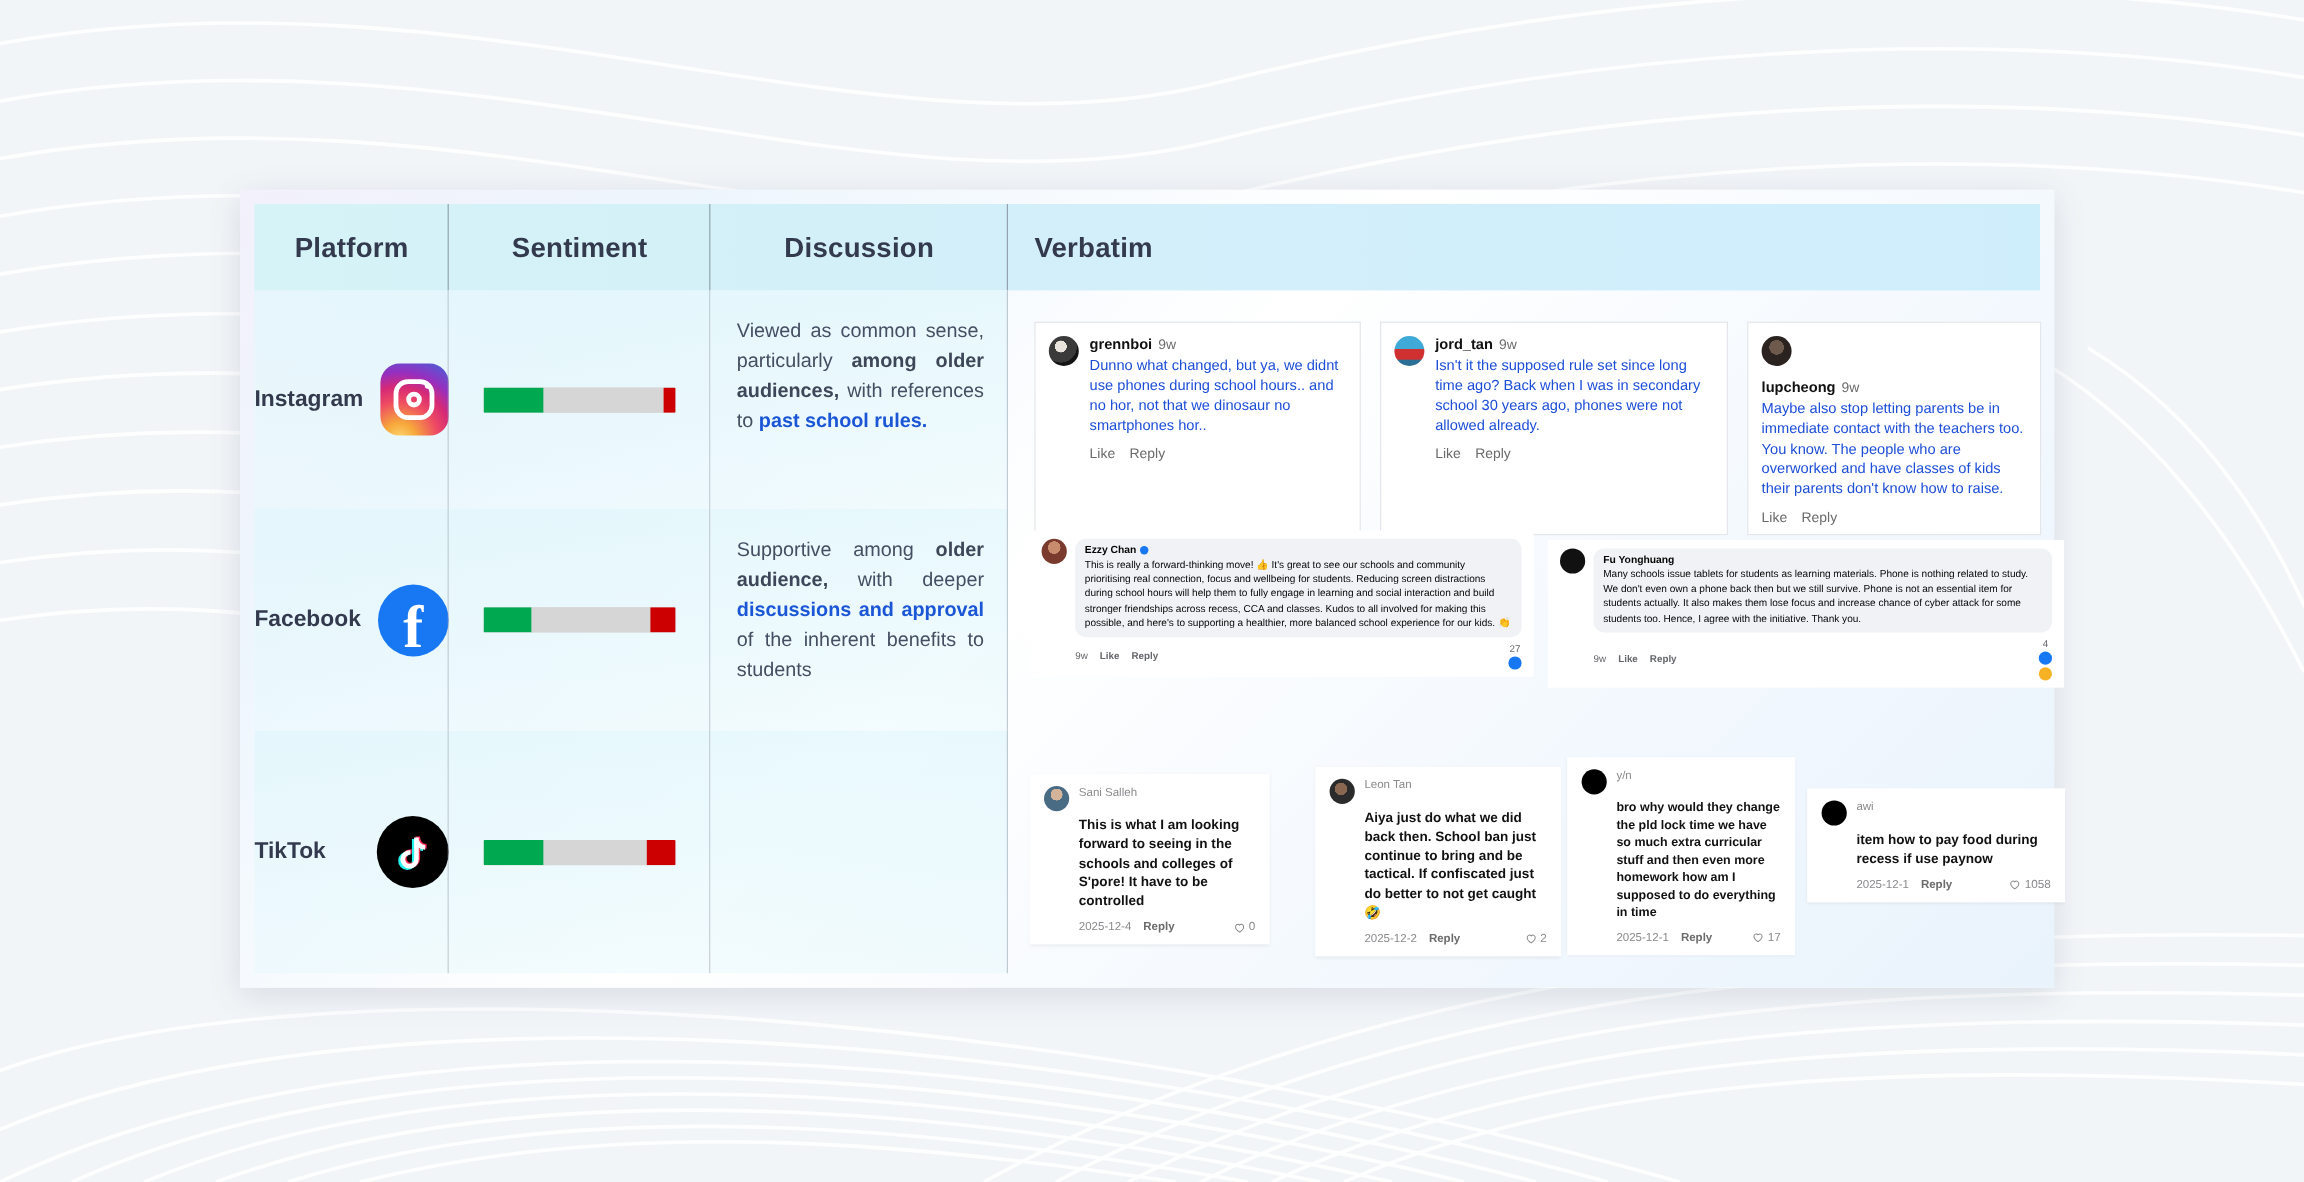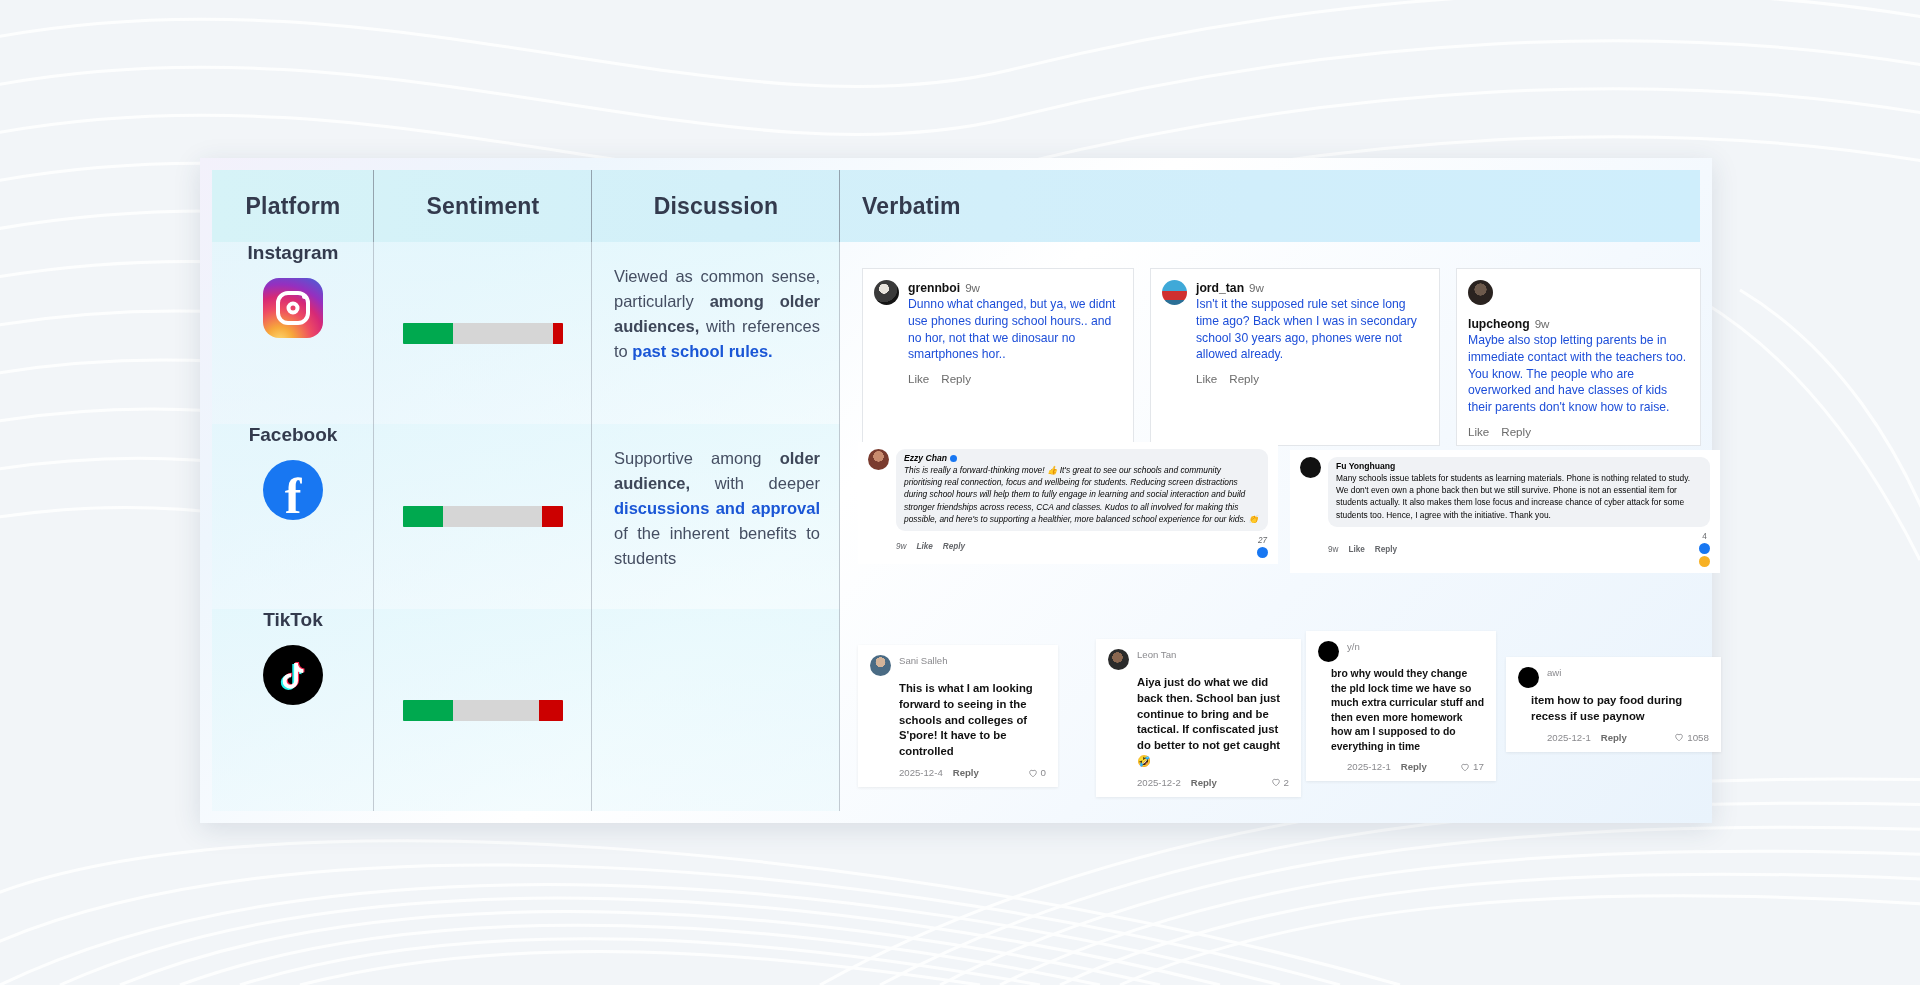--- a/index.html
+++ b/index.html
@@ -53,21 +53,21 @@
   .row.body .c-discussion,
   .row.body .c-verbatim { background:linear-gradient(180deg,rgba(225,247,252,.75),rgba(233,249,253,.55)); }
   .row.body .c-verbatim { background:transparent; }
 
   
   .vsep { position:absolute; right:0; top:0; bottom:0; width:1.5px; background:#9aa3ad; opacity:.55; }
   .row.header .vsep { background:#7d8894; opacity:.75; }
   .hsep { height:1.5px; background:#6f7a86; opacity:.55; }
 
   
-  .plat-inner { height:100%; display:flex; flex-direction:column; align-items:center; justify-content:flex-start; gap:14px; }
+  .plat-inner { height:100%; display:flex; flex-direction:row; align-items:center; justify-content:space-between; gap:14px; }
   .plat-name { font-size:19px; font-weight:bold; color:#333a4d; }
   .plat-icon { width:60px; height:60px; }
 
   
   .ig-icon { border-radius:16px; background:
       radial-gradient(circle at 28% 105%, #fdd870 0%, #f7a83b 18%, #ee4b63 42%, #d62976 58%, #962fbf 74%, #4f5bd5 95%);
       display:flex; align-items:center; justify-content:center; }
   .ig-ring { width:34px; height:34px; border:4px solid #fff; border-radius:12px; position:relative; }
   .ig-dot  { position:absolute; width:13px; height:13px; border:4px solid #fff; border-radius:50%; left:50%; top:50%; transform:translate(-50%,-50%); }
   .ig-pt   { position:absolute; width:5px; height:5px; background:#fff; border-radius:50%; right:-1px; top:-1px; }
@@ -107,21 +107,21 @@
   .ig-body { flex:1 1 auto; }
   .ig-user { font-size:12.2px; font-weight:bold; color:#111; display:inline; }
   .ig-time { font-size:11.6px; color:#6b6b6b; margin-left:5px; }
   .ig-txt { font-size:12.2px; color:#1d4ed8; line-height:1.38; margin-top:0px; }
   .ig-acts { margin-top:9px; font-size:11.6px; color:#6b6b6b; }
   .ig-acts span { margin-right:12px; }
 
   
   .fb-strip { position:absolute; left:18px; top:18px; }
   .fb-card { background:#fff; position:absolute; padding:7px 10px 6px 10px; }
-  .fb-c1 { left:0; top:0; width:420px;font-style:italic; }
+  .fb-c1 { left:0; top:0; width:420px; }
   .fb-c2 { left:432px; top:8px; width:430px; }
   .fb-row { display:flex; gap:7px; }
   .fb-ava { width:21px; height:21px; border-radius:50%; flex:0 0 21px; }
   .fb-ava.b1 { background:radial-gradient(circle at 50% 35%,#c98b6e 0 30%,#7a3b2e 31%); }
   .fb-ava.b2 { background:#111; }
   .fb-bub { background:#f0f2f5; border-radius:9px; padding:4px 8px 6px 8px; flex:1 1 auto; }
   .fb-user { font-size:8.6px; font-weight:bold; color:#050505; }
   .fb-badge { display:inline-block; width:7px; height:7px; border-radius:50%; background:#1877F2; margin-left:3px; position:relative; top:1px; }
   .fb-txt { font-size:8.4px; color:#050505; line-height:1.45; margin-top:1px; }
   .fb-meta { font-size:8.2px; color:#65676b; margin-top:5px; padding-left:28px; display:flex; gap:10px; align-items:center; }
@@ -139,21 +139,21 @@
   .tt-c3 { left:448px; top:0;    width:190px; }
   .tt-c4 { left:648px; top:26px; width:215px; }
   .tt-head { display:flex; gap:8px; align-items:flex-start; }
   .tt-ava { width:21px; height:21px; border-radius:50%; flex:0 0 21px; }
   .tt-ava.t1 { background:radial-gradient(circle at 50% 34%,#d3b49a 0 28%,#4a6b84 29%); }
   .tt-ava.t2 { background:radial-gradient(circle at 45% 40%,#8a6750 0 30%,#2b2b2b 31%); }
   .tt-ava.t3 { background:#000; }
   .tt-ava.t4 { background:#000; }
   .tt-user { font-size:9.6px; color:#8a8a8e; }
   .tt-txt { font-size:11.3px; color:#111; font-weight:bold; line-height:1.4; margin-top:5px; margin-left:29px; }
-  .tt-c3 .tt-txt, .tt-c4 .tt-txt { margin-left:13px; }
+  .tt-c3 .tt-txt, .tt-c4 .tt-txt { margin-left:29px; }
   .tt-meta { margin-top:7px; margin-left:29px; display:flex; align-items:center; font-size:9.6px; color:#8a8a8e; gap:10px; }
   .tt-meta .rep { color:#6b6b6b; font-weight:bold; }
   .tt-likes { margin-left:auto; display:flex; align-items:center; gap:3px; color:#8a8a8e; font-size:9.8px; }
   .heart { width:10px; height:10px; }
 </style>
 </head>
 <body>
 
 <div class="bg-deco">
   <svg viewBox="0 0 1920 985" preserveAspectRatio="none" aria-hidden="true">

